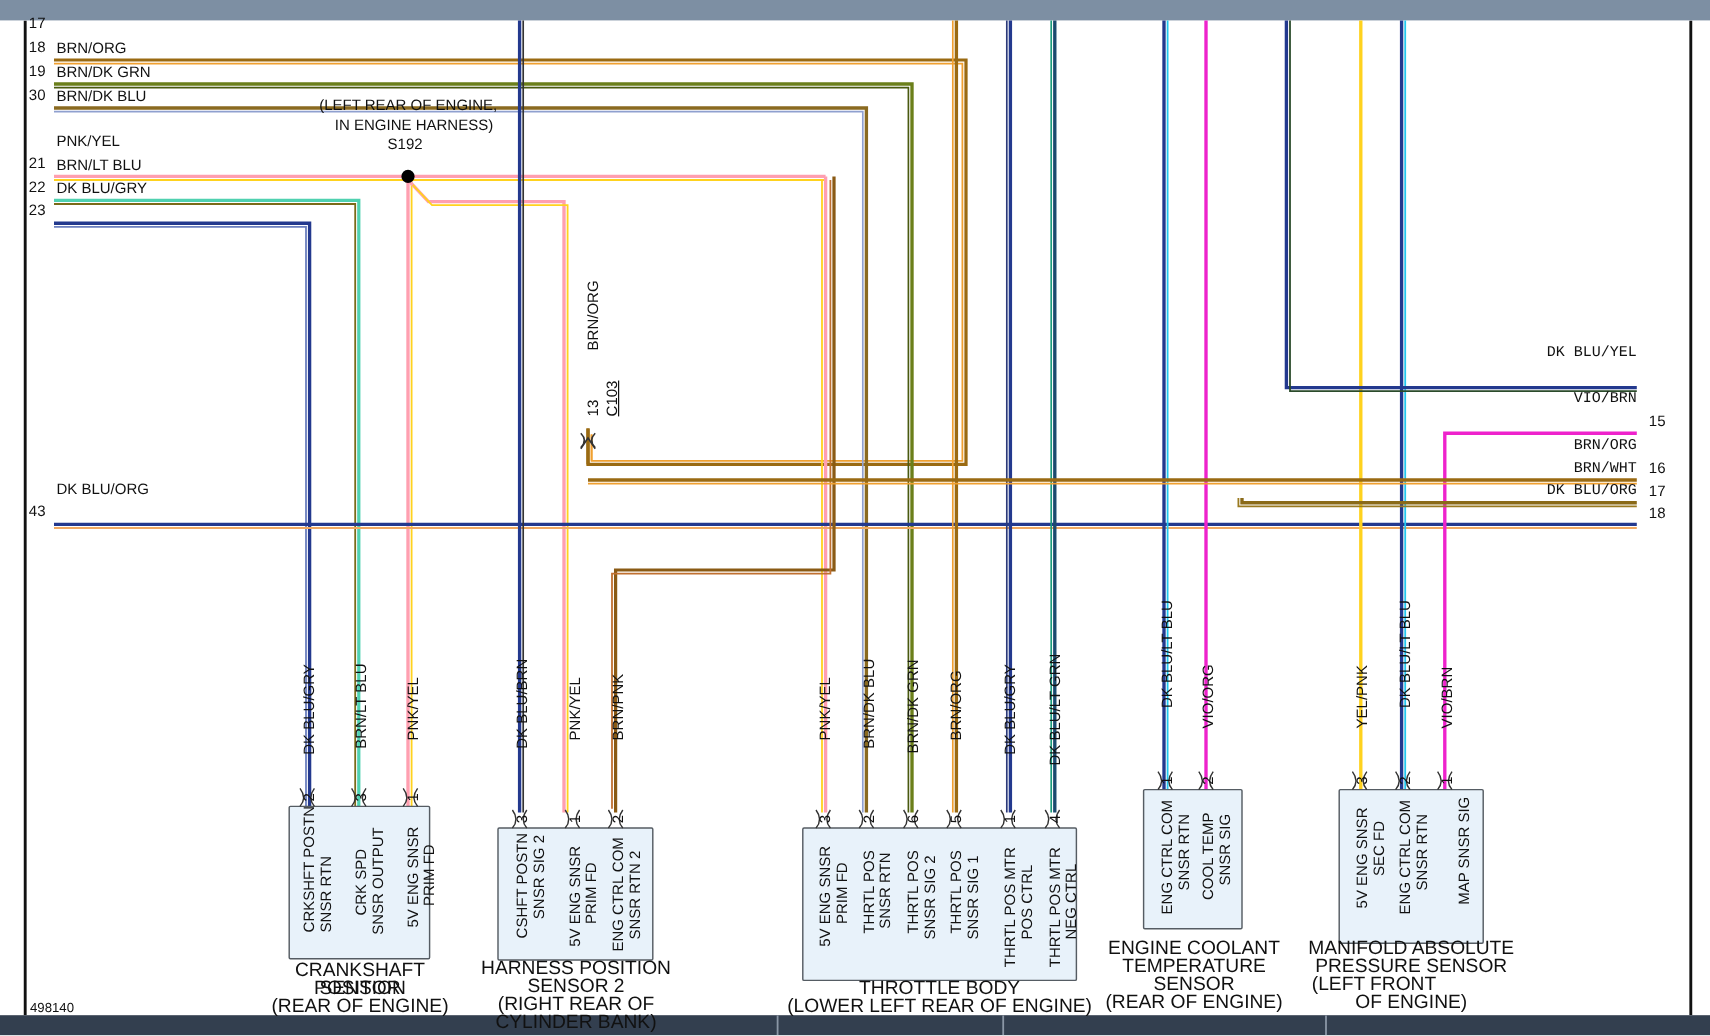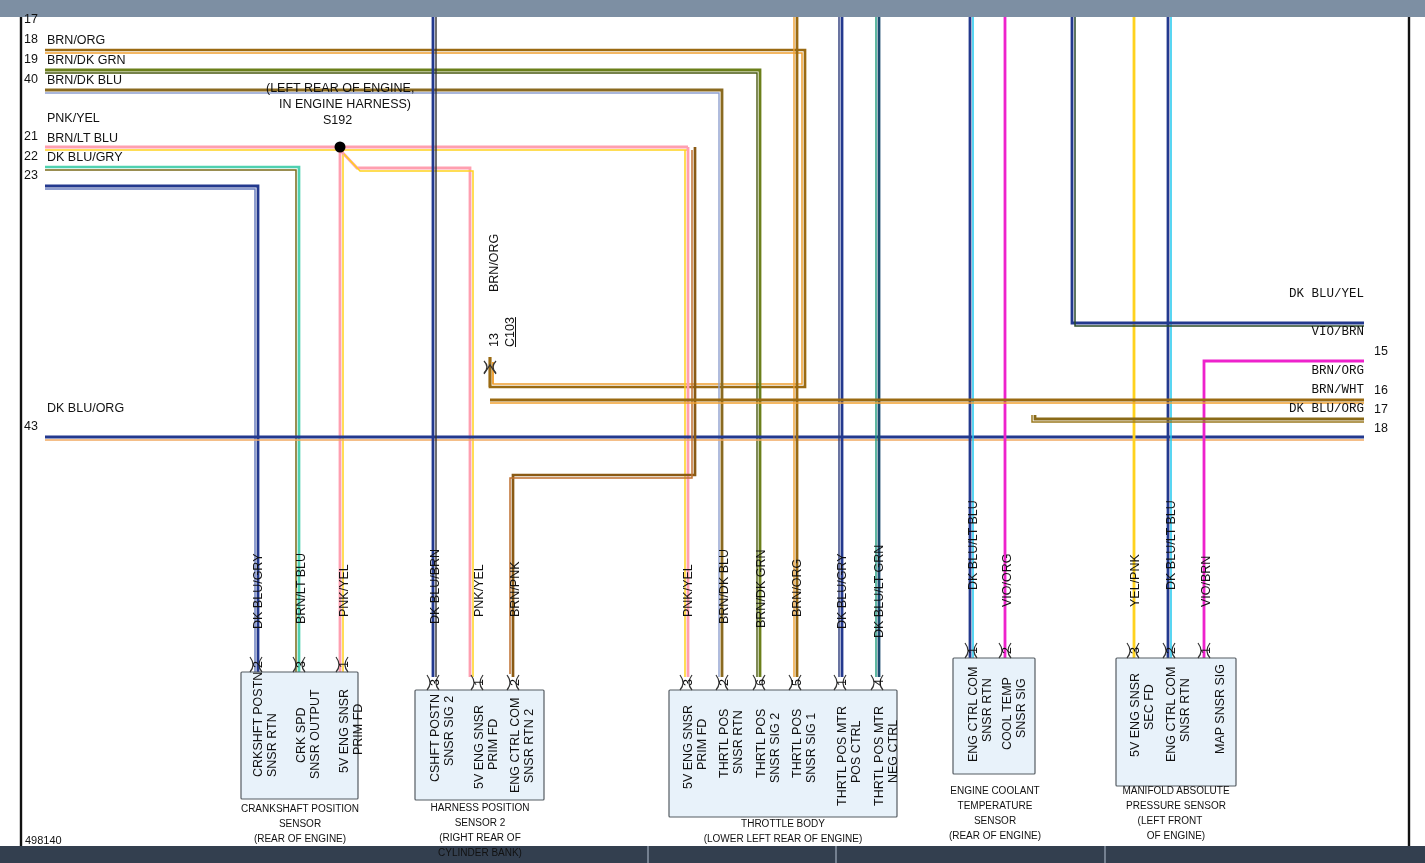--- a/index.html
+++ b/index.html
@@ -7,21 +7,21 @@
   body{font-family:"Liberation Sans",sans-serif;}
   #root{position:relative;width:1425px;height:863px;overflow:hidden;background:#ffffff;}
   #topbar{position:absolute;left:0;top:0;width:1425px;height:17px;background:#7d8fa3;}
   #bottombar{position:absolute;left:0;top:846px;width:1425px;height:17px;background:#333f4f;}
   #canvas{position:absolute;left:0;top:17px;width:1149px;height:829px;}
   .lbl{position:absolute;font-size:12.5px;color:#111;white-space:nowrap;line-height:1;}
   .lbl-r{text-align:right;font-family:Liberation Mono, monospace;}
   .pinnum{position:absolute;font-size:12.5px;color:#111;white-space:nowrap;line-height:1;}
   .vlbl{position:absolute;font-size:12.5px;color:#111;white-space:nowrap;line-height:1;
         transform-origin:0 0;transform:rotate(-90deg);}
-  .boxlbl{position:absolute;font-size:10px;color:#111;text-align:center;line-height:15px;}
+  .boxlbl{position:absolute;font-size:16px;color:#111;text-align:center;line-height:15px;}
   .docnum{position:absolute;font-size:11px;color:#111;}
   svg{position:absolute;left:0;top:0;}
   .conn-box{fill:#e8f2fa;stroke:#555c63;stroke-width:1.2;}
 </style>
 </head>
 <body>
 
 <div id="root">
 
   <div id="topbar"></div>
@@ -171,21 +171,21 @@
 
     <div>
       <div class="pinnum" style="left:24px;top:-4px;">17</div>
 
       <div class="pinnum" style="left:24px;top:16px;">18</div>
       <div class="lbl" style="left:47px;top:17px;">BRN/ORG</div>
 
       <div class="pinnum" style="left:24px;top:36px;">19</div>
       <div class="lbl" style="left:47px;top:37px;">BRN/DK GRN</div>
 
-      <div class="pinnum" style="left:24px;top:56px;">40</div>
+      <div class="pinnum" style="left:24px;top:56px;">30</div>
       <div class="lbl" style="left:47px;top:57px;">BRN/DK BLU</div>
 
       <div class="pinnum" style="left:24px;top:113px;">21</div>
       <div class="lbl" style="left:47px;top:95px;">PNK/YEL</div>
 
       <div class="pinnum" style="left:24px;top:133px;">22</div>
       <div class="lbl" style="left:47px;top:115px;">BRN/LT BLU</div>
 
       <div class="pinnum" style="left:24px;top:152px;">23</div>
       <div class="lbl" style="left:47px;top:134px;">DK BLU/GRY</div>
@@ -385,20 +385,20 @@
       <div class="vlbl" style="left:1165px;top:637px;">2</div>
       <div class="vlbl" style="left:1165px;top:745px;">ENG CTRL COM</div>
       <div class="vlbl" style="left:1179px;top:725px;">SNSR RTN</div>
 
       <div class="vlbl" style="left:1200px;top:590px;">VIO/BRN</div>
       <div class="vlbl" style="left:1200px;top:637px;">1</div>
       <div class="vlbl" style="left:1214px;top:737px;">MAP SNSR SIG</div>
 
       <div class="boxlbl" style="left:1076px;top:766px;width:200px;">MANIFOLD ABSOLUTE</div>
       <div class="boxlbl" style="left:1076px;top:781px;width:200px;">PRESSURE SENSOR</div>
-      <div class="boxlbl" style="left:1070px;top:796px;width:200px;">(LEFT FRONT</div>
+      <div class="boxlbl" style="left:1045px;top:796px;width:200px;">(LEFT FRONT</div>
       <div class="boxlbl" style="left:1076px;top:811px;width:200px;">OF ENGINE)</div>
     </div>
 
     <div class="docnum" style="left:25px;top:817px;">498140</div>
 
   </div>
 </div>
 
 </body></html>

